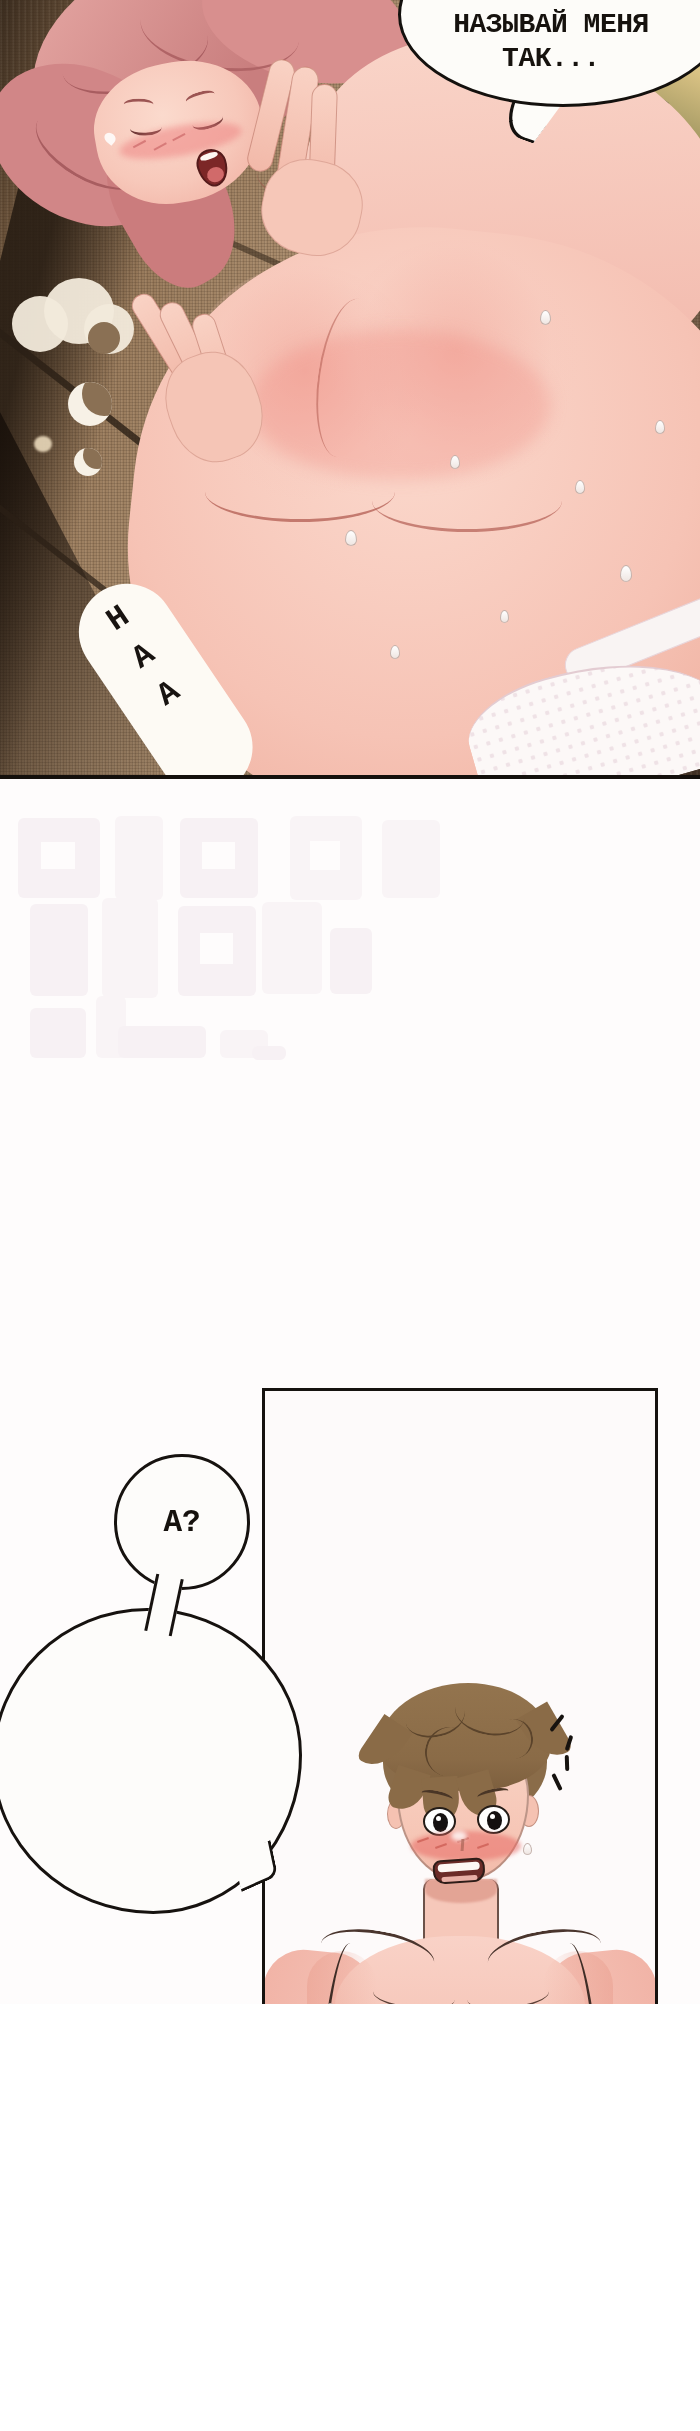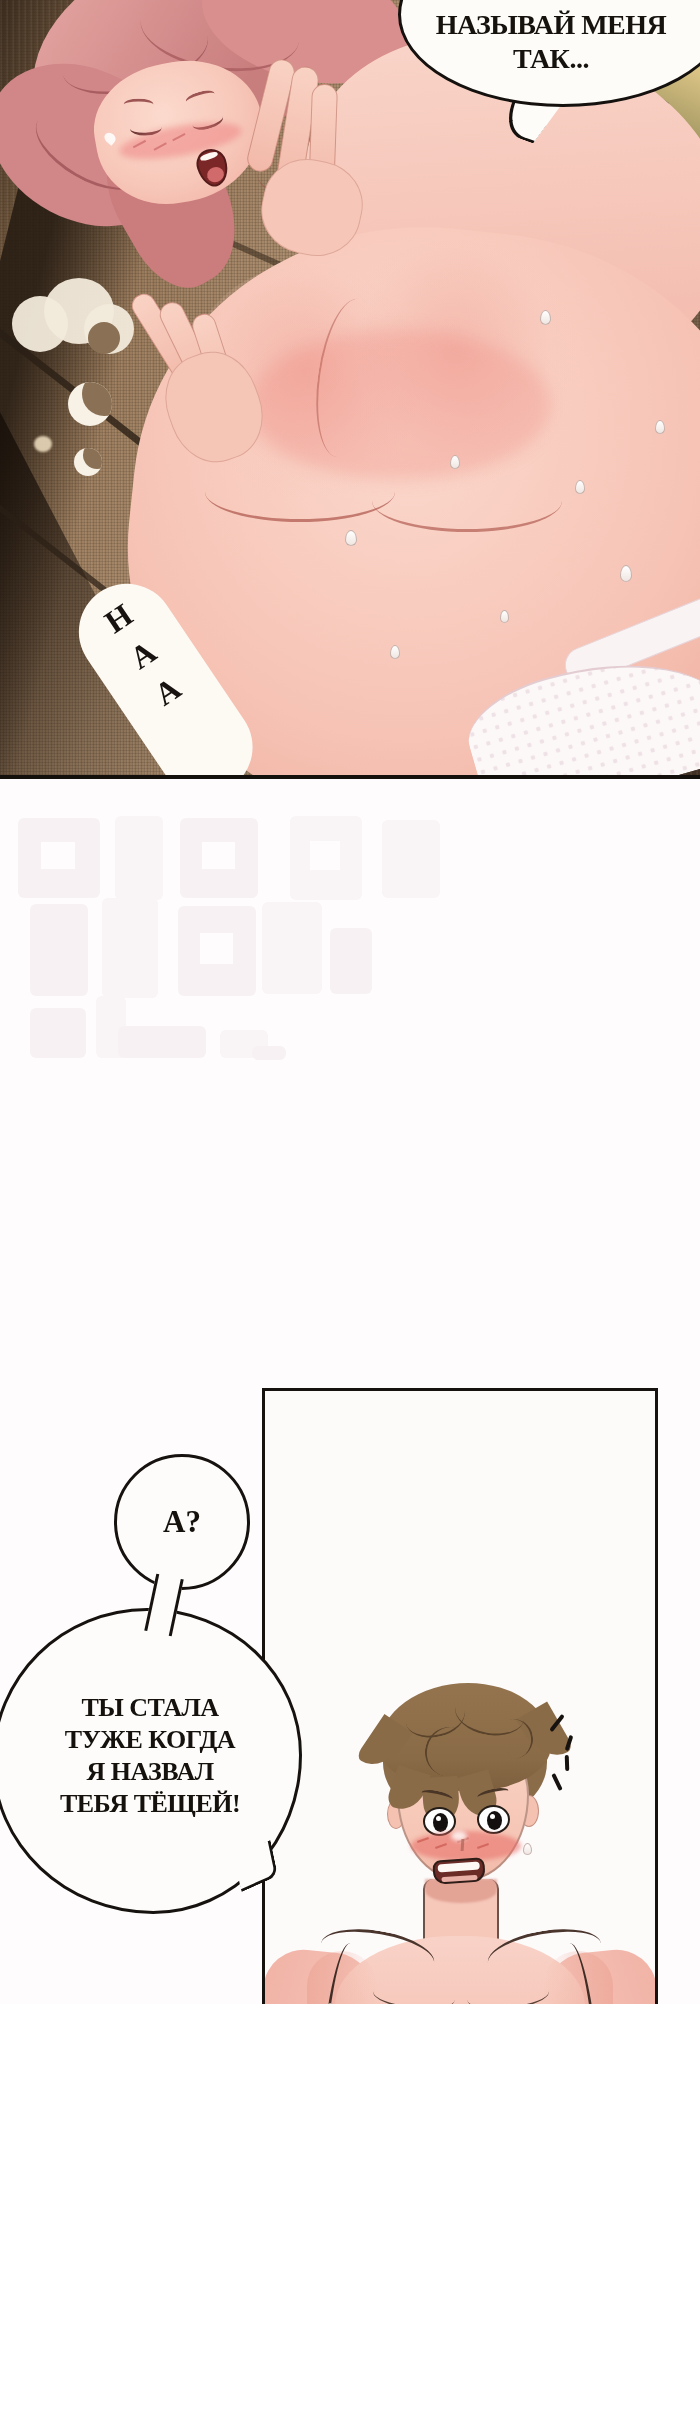--- a/index.html
+++ b/index.html
@@ -1,18 +1,18 @@
 <!DOCTYPE html>
 <html><head>
 <meta charset="utf-8">
 <style>
   html,body{margin:0;padding:0;background:#ffffff;}
   *{box-sizing:border-box;}
   .page{position:relative;width:700px;height:2004px;background:#fefcfc;overflow:hidden;
-        font-family:Liberation Serif, serif;}
+        font-family:Liberation Mono, monospace;}
   .ab{position:absolute;}
 
   
   .panel1{left:0;top:0;width:700px;height:779px;border-bottom:4px solid #14100c;overflow:hidden;background:#8d7356;}
   .p1-base{inset:0;background:linear-gradient(112deg,#3a2c1f 0%,#6b533b 10%,#97795a 24%,#a78a6b 38%,#9c8164 52%,#8f7457 66%,#77604a 80%,#564233 92%,#3f2f23 100%);}
   .p1-weave{inset:0;background-image:
       repeating-linear-gradient(90deg,rgba(60,40,25,.18) 0 1px,transparent 1px 3px),
       repeating-linear-gradient(0deg,rgba(50,35,20,.15) 0 1px,transparent 1px 3px),
       repeating-linear-gradient(90deg,rgba(255,240,220,.06) 0 2px,transparent 2px 6px);}
   .p1-shadow-left{left:-40px;top:40px;width:140px;height:780px;transform:rotate(14deg);
@@ -424,24 +424,18 @@
       <div class="ab sm sm4"></div>
     </div>
   </section>
 
   <div class="ab bubble-large-tail"></div>
   <div class="ab bubble-large"></div>
   <div class="ab bubble-small">
     <span class="bs-text">А?</span>
   </div>
   <div class="ab bubble-neck"></div>
-  <div class="ab bl-lines">
-    <span>ТЫ СТАЛА</span>
-    <span>ТУЖЕ КОГДА</span>
-    <span>Я НАЗВАЛ</span>
-    <span>ТЕБЯ ТЁЩЕЙ!</span>
-  </div>
 
   <div class="ab wm-toonily">TOONILY</div>
   <div class="ab wm-sexkomix">
     <span class="wm-sex">SEX</span><span class="wm-rest">KOMIX2.COM</span>
   </div>
 </div>
 
 </body></html>

